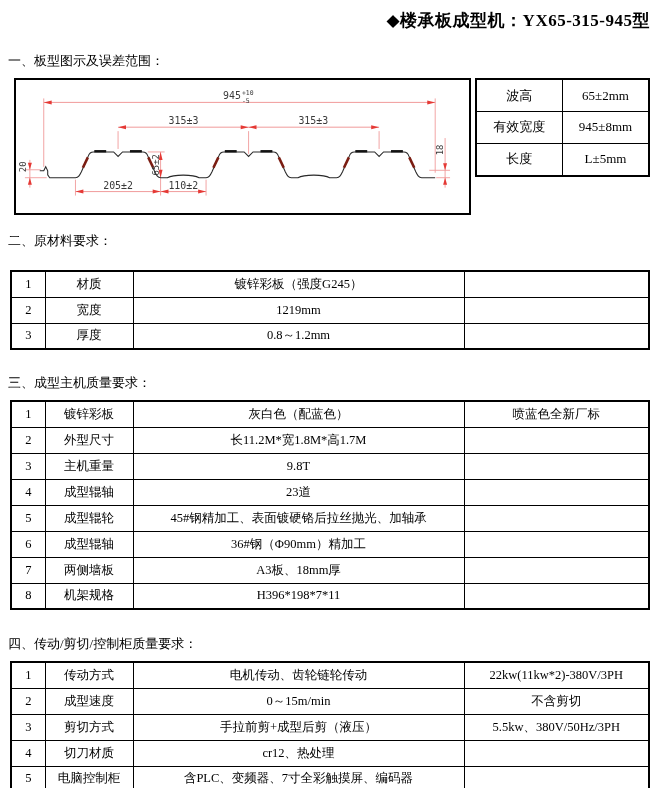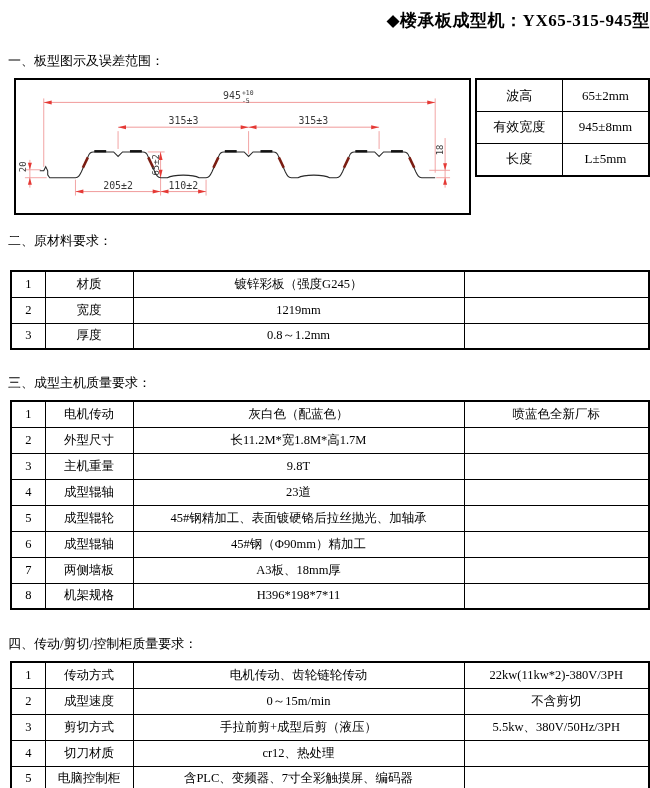--- a/index.html
+++ b/index.html
@@ -194,21 +194,21 @@
 <table class="spec-table">
   <colgroup>
       <col class="c-num">
       <col class="c-lab">
       <col class="c-val">
       <col class="c-note">
     </colgroup>
   <tbody>
     <tr>
       <td>1</td>
-      <td>电机传动</td>
+      <td>镀锌彩板</td>
       <td>灰白色（配蓝色）</td>
       <td>喷蓝色全新厂标</td>
     </tr>
     <tr>
       <td>2</td>
       <td>外型尺寸</td>
       <td>长11.2M*宽1.8M*高1.7M</td>
       <td></td>
     </tr>
     <tr>
@@ -225,21 +225,21 @@
     </tr>
     <tr>
       <td>5</td>
       <td>成型辊轮</td>
       <td>45#钢精加工、表面镀硬铬后拉丝抛光、加轴承</td>
       <td></td>
     </tr>
     <tr>
       <td>6</td>
       <td>成型辊轴</td>
-      <td>45#钢（Φ90mm）精加工</td>
+      <td>36#钢（Φ90mm）精加工</td>
       <td></td>
     </tr>
     <tr>
       <td>7</td>
       <td>两侧墙板</td>
       <td>A3板、18mm厚</td>
       <td></td>
     </tr>
     <tr>
       <td>8</td>

